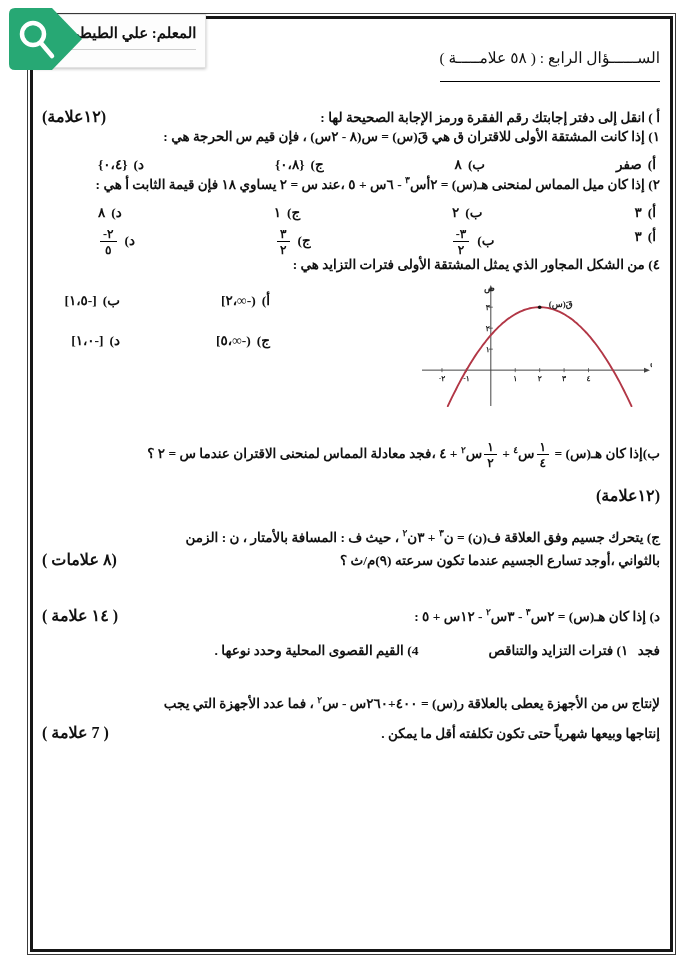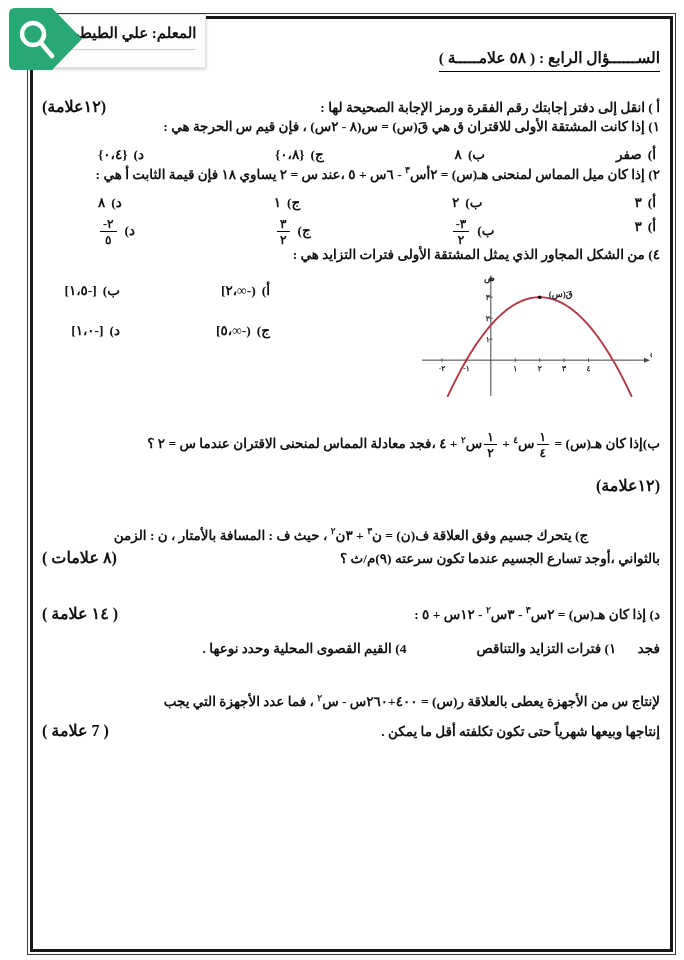--- a/index.html
+++ b/index.html
@@ -11,21 +11,21 @@
            font-size:13.5px;font-weight:600;line-height:1.35;}
   
   .stamp{position:absolute;top:6px;right:478px;width:200px;height:66px;z-index:5;}
   .stamp-card{position:absolute;top:8px;right:0;left:28px;bottom:4px;background:#fdfdfd;
               border:1px solid #e2e2e2;box-shadow:0 1px 3px rgba(0,0,0,.25);
               display:flex;align-items:center;justify-content:center;padding:0 10px 8px 34px;}
   .stamp-text{font-size:15px;font-weight:600;border-bottom:1px solid #cfcfcf;padding-bottom:7px;white-space:nowrap;}
   .stamp-badge{position:absolute;top:0;left:0;width:78px;height:66px;}
   
   .title-row{display:flex;justify-content:flex-start;margin-top:26px;}
-  .page-title{font-size:15.5px;font-weight:700;border-bottom:1.6px solid #000;padding-bottom:2px;}
+  .page-title{font-size:15.5px;font-weight:400;border-bottom:1.6px solid #000;padding-bottom:12px;}
   
   .row{display:flex;justify-content:space-between;align-items:baseline;}
   .marks{font-size:16px;font-weight:600;white-space:nowrap;}
   .qtext{display:block;}
   sup.pow{font-size:9px;font-weight:700;}
   .frac{display:inline-flex;flex-direction:column;align-items:center;vertical-align:middle;
         line-height:1;font-size:.9em;direction:ltr;margin:0 2px;}
   .frac .num{padding:0 3px 1px;border-bottom:1.3px solid #000;}
   .frac .den{padding-top:1.5px;}
   
@@ -35,24 +35,24 @@
   
   .q4wrap{display:flex;align-items:flex-start;margin-top:6px;}
   .q4opts{display:grid;grid-template-columns:150px 150px;row-gap:22px;margin-top:12px;
           margin-right:150px;}
   .graph-box{width:232px;margin-top:2px;margin-right:8px;flex:0 0 auto;}
   
   .sec-a-head{margin-top:24px;}
   .q-block{}
   .sec-b{margin-top:26px;}
   .sec-b-marks{margin-top:16px;}
-  .sec-c{margin-top:28px;text-align:center;}
+  .sec-c{margin-top:20px;}
   .sec-d{margin-top:34px;}
   .find-row{display:flex;margin-top:16px;gap:70px;}
-  .find-label{margin-left:18px;}
+  .find-label{margin-left:6px;}
   .sec-e{margin-top:30px;line-height:1.95;}
 </style>
 </head>
 <body>
 
 <div class="page">
   <div class="frame"></div>
 
   <div class="stamp">
     <div class="stamp-card">

